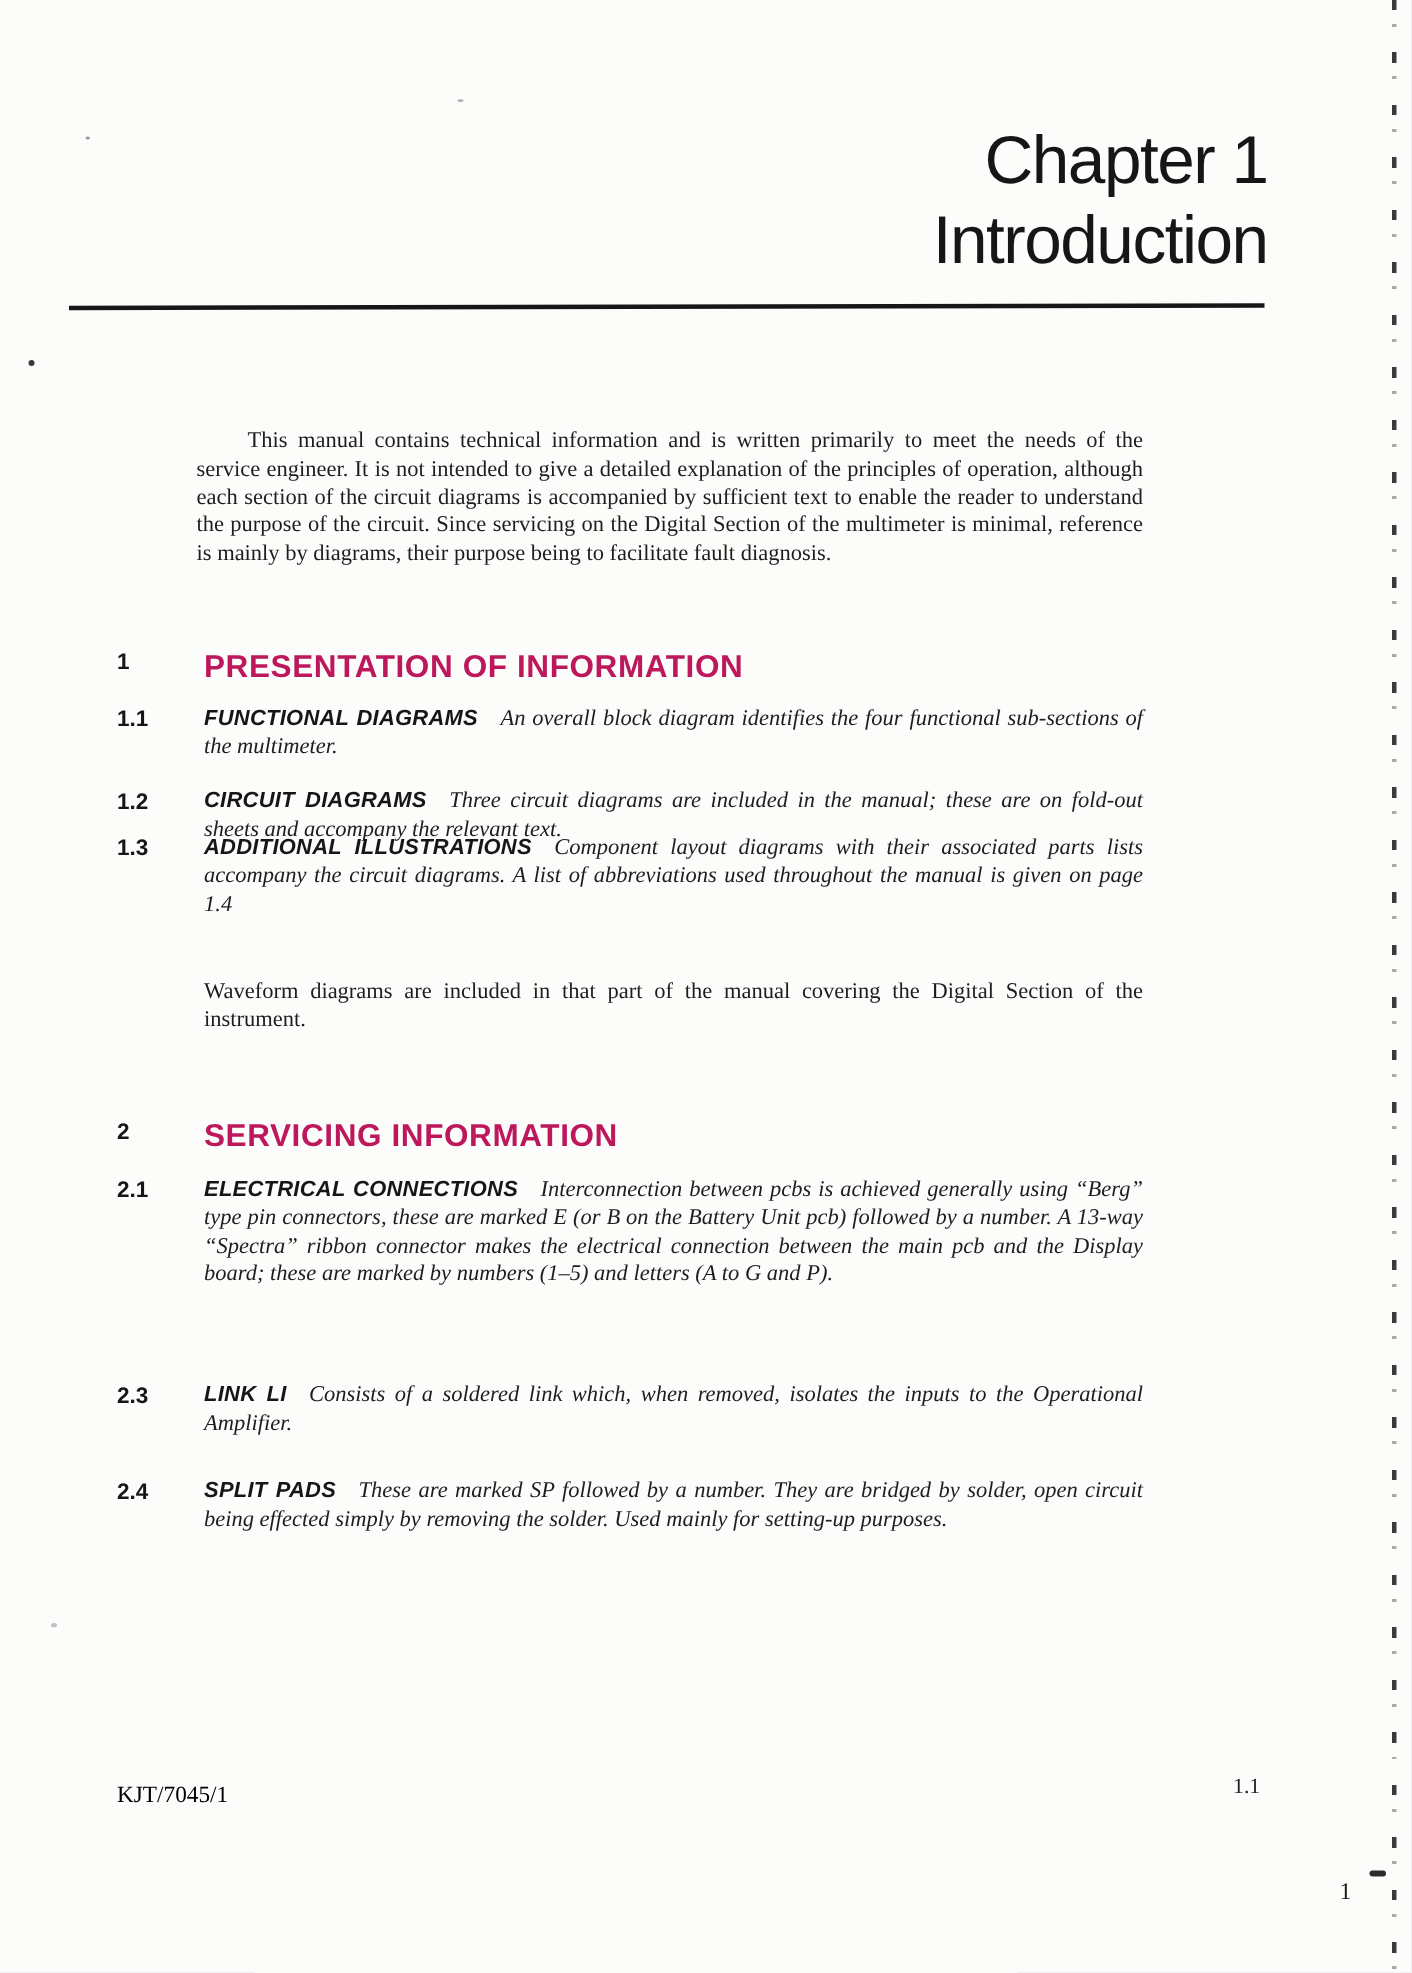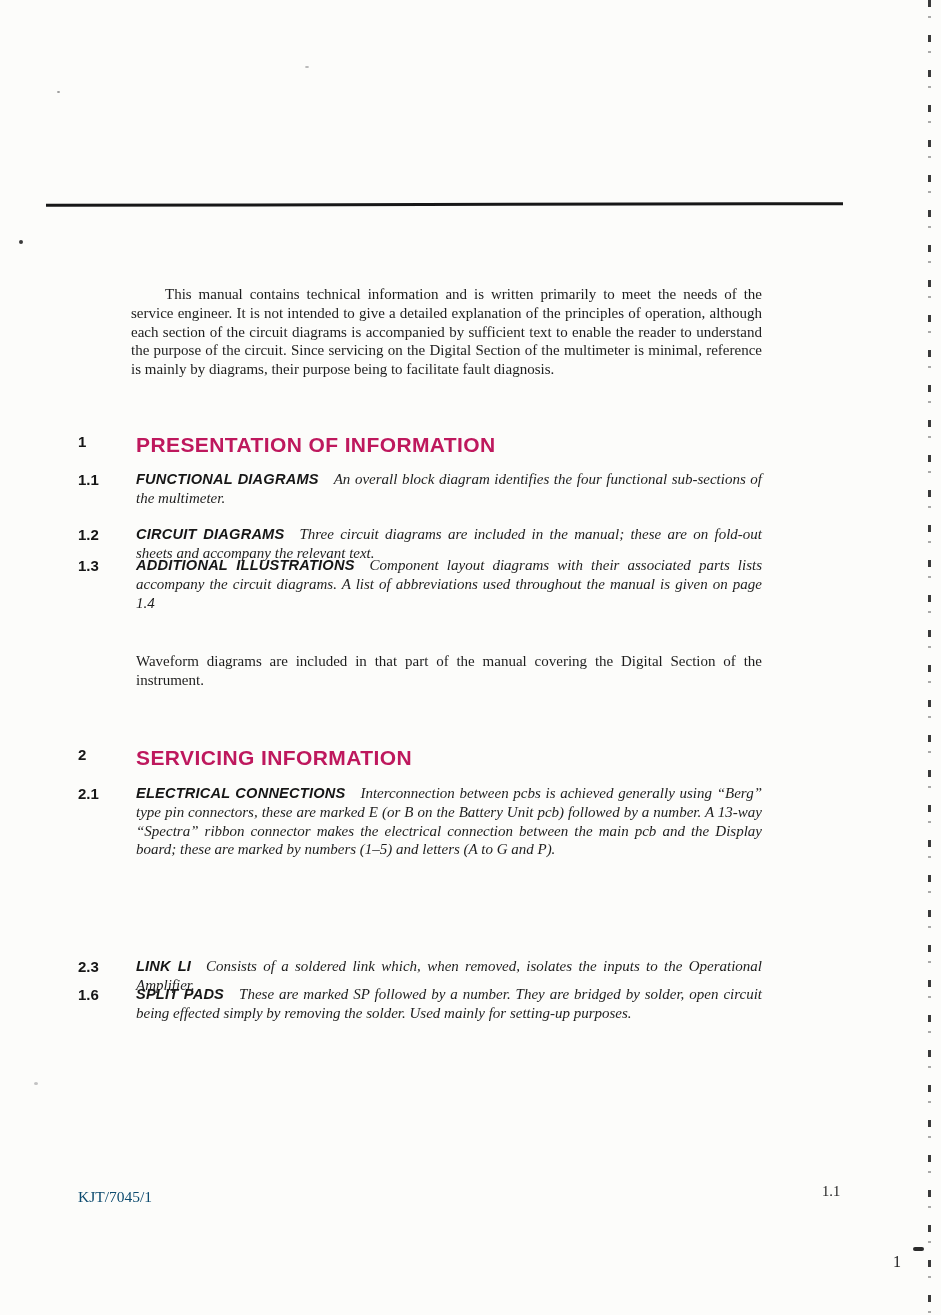--- a/index.html
+++ b/index.html
@@ -86,21 +86,21 @@
     font-family:"Liberation Sans", sans-serif;
     font-weight:700;
     font-size:14.6px;
     letter-spacing:.2px;
     color:#161616;
   }
   .rg{display:inline-block;width:15px;}
   
   .footer-left{
     position:absolute; left:78px; top:1188px;
-    font-size:15.5px; color:#0c4a6e;
+    font-size:15.5px; color:#000000;
   }
   .footer-right{
     position:absolute; left:822px; top:1183px;
     font-size:14.5px; color:#222;
   }
   .corner-page{
     position:absolute; left:893px; top:1253px;
     font-size:16px; color:#1d1d1d;
   }
   
@@ -122,20 +122,24 @@
   .dash-mark{
     position:absolute;left:913px;top:1247px;width:11px;height:4px;
     background:#2b2b2b;border-radius:2px;
   }
 </style>
 </head>
 <body>
 
 <div class="page">
 
+  <div class="title-block">
+    <div>Chapter 1</div>
+    <div>Introduction</div>
+  </div>
   <div class="title-rule"></div>
 
   <p class="para intro">This manual contains technical information and is written primarily to meet the needs of the service engineer. It is not intended to give a detailed explanation of the principles of operation, although each section of the circuit diagrams is accompanied by sufficient text to enable the reader to understand the purpose of the circuit. Since servicing on the Digital Section of the multimeter is minimal, reference is mainly by diagrams, their purpose being to facilitate fault diagnosis.</p>
 
   <div class="sec-heading" style="top:433px">
     <span class="num">1</span>
     <h2>PRESENTATION OF INFORMATION</h2>
   </div>
 
   <div class="item" style="top:470px">
@@ -159,27 +163,27 @@
     <span class="num">2</span>
     <h2>SERVICING INFORMATION</h2>
   </div>
 
   <div class="item" style="top:784px">
     <span class="num">2.1</span>
     <p class="itext"><b class="runin">ELECTRICAL CONNECTIONS</b><span class="rg"></span><span>Interconnection between pcbs is achieved generally using “Berg” type pin connectors, these are marked E (or B on the Battery Unit pcb) followed by a number. A 13-way “Spectra” ribbon connector makes the electrical connection between the main pcb and the Display board; these are marked by numbers (1–5) and letters (A to G and P).</span></p>
   </div>
 
 
-  <div class="item" style="top:957px">
+  <div class="item" style="top:921px">
     <span class="num">2.3</span>
     <p class="itext"><b class="runin">LINK LI</b><span class="rg"></span><span>Consists of a soldered link which, when removed, isolates the inputs to the Operational Amplifier.</span></p>
   </div>
 
   <div class="item" style="top:985px">
-    <span class="num">1.6</span>
+    <span class="num">2.4</span>
     <p class="itext"><b class="runin">SPLIT PADS</b><span class="rg"></span><span>These are marked SP followed by a number. They are bridged by solder, open circuit being effected simply by removing the solder. Used mainly for setting-up purposes.</span></p>
   </div>
 
   <div class="footer-left">KJT/7045/1</div>
   <div class="footer-right">1.1</div>
   <div class="corner-page">1</div>
 
   <div class="edge-dashes"></div>
   <div class="speck speck-a"></div>
   <div class="speck speck-b"></div>

